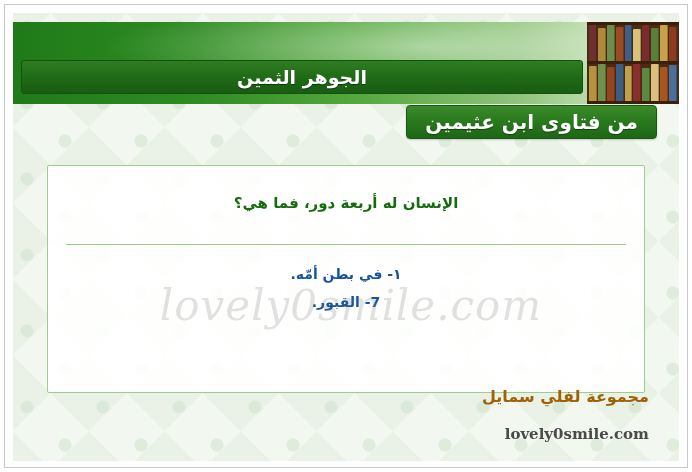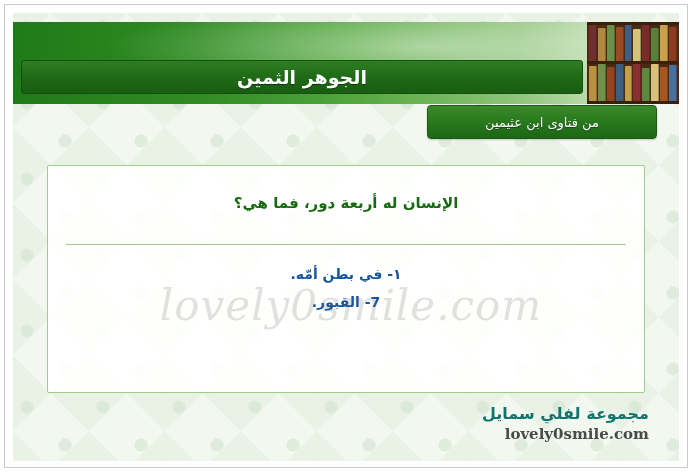--- a/index.html
+++ b/index.html
@@ -149,22 +149,22 @@
     background: linear-gradient(180deg, #3b8a2a 0%, #2a7a1e 45%, #1d6616 100%);
     border: 1px solid #175a11;
     border-radius: 4px;
     display: flex;
     align-items: center;
     justify-content: center;
     box-shadow: 0 1px 2px rgba(0,0,0,0.2);
   }
   .subtitle-tag .subtitle-text {
     color: #ffffff;
-    font-size: 13px;
-    font-weight: normal;
+    font-size: 20px;
+    font-weight: bold;
     text-shadow: 0 1px 1px rgba(0,0,0,0.4);
   }
 
   
   .content-box {
     position: absolute;
     left: 34px;
     top: 152px;
     width: 598px;
     height: 228px;
@@ -231,24 +231,24 @@
   }
 
   
   .footer {
     position: absolute;
     right: 30px;
     bottom: 18px;
     text-align: right;
   }
   .footer .f-ar {
-    color: #0f766e;
+    color: #a16207;
     font-size: 16px;
     font-weight: bold;
-    margin-bottom: 2px;
+    margin-bottom: 19px;
   }
   .footer .f-en {
     color: #4a4a4a;
     font-size: 15px;
     font-weight: bold;
     font-family: "DejaVu Serif", "Liberation Serif", serif;
     direction: ltr;
     text-align: right;
   }
 </style>

